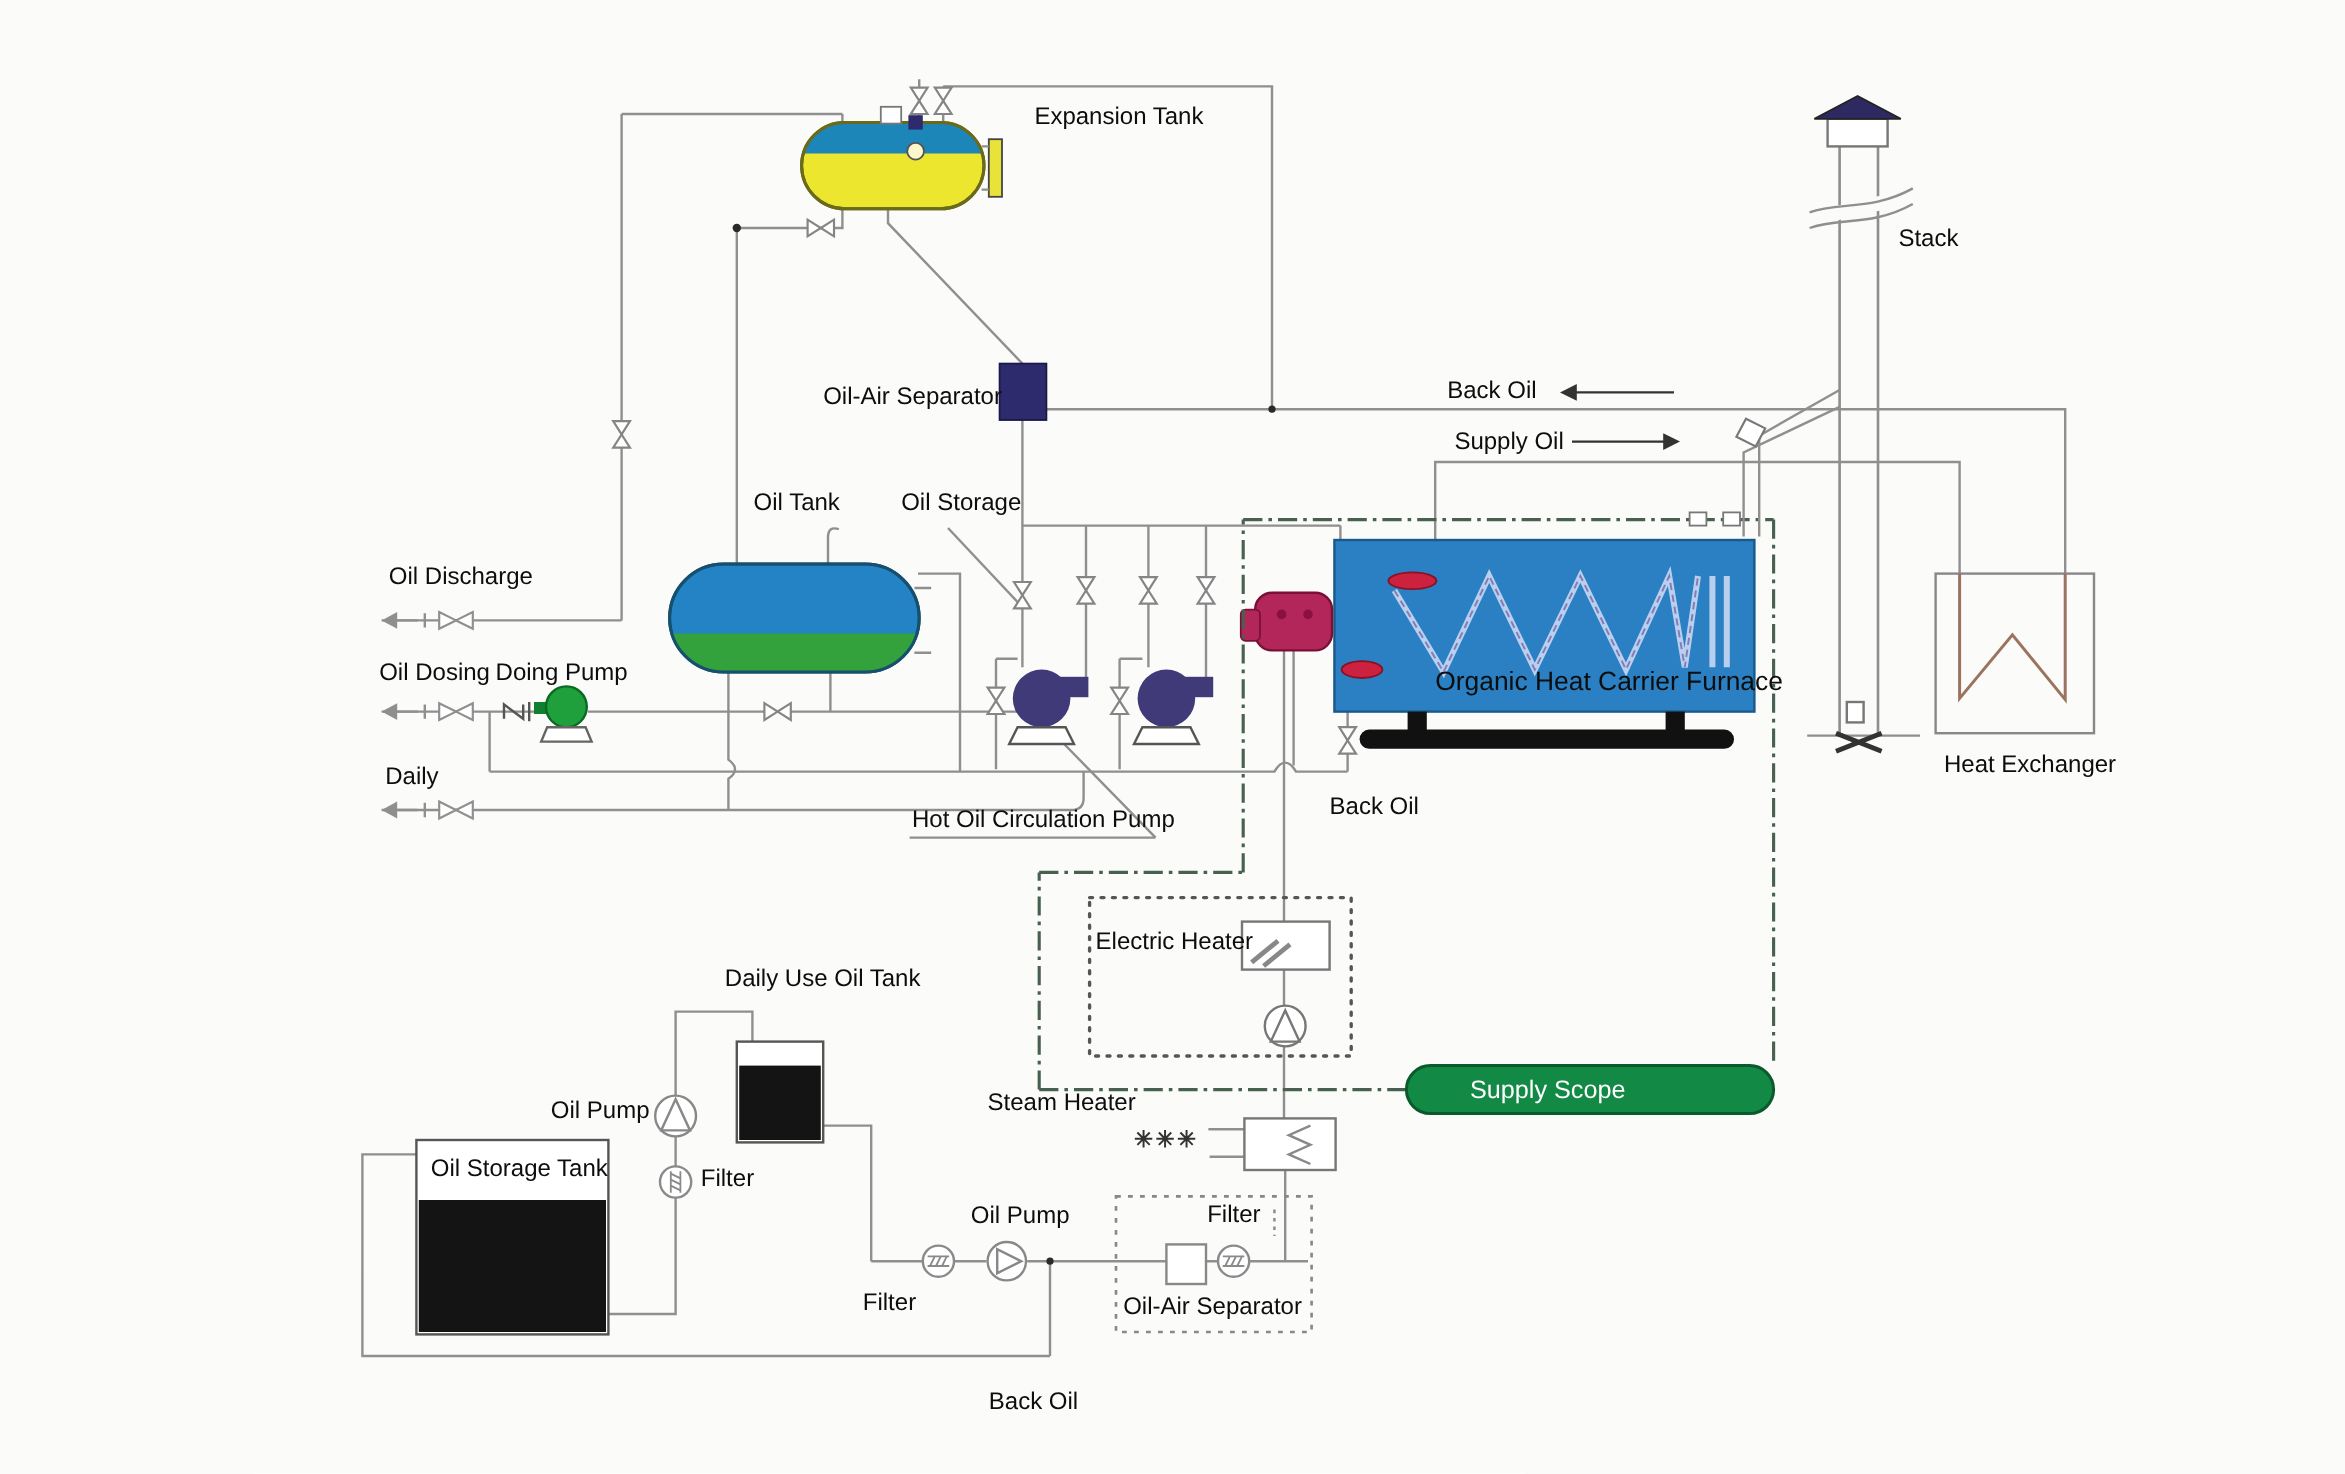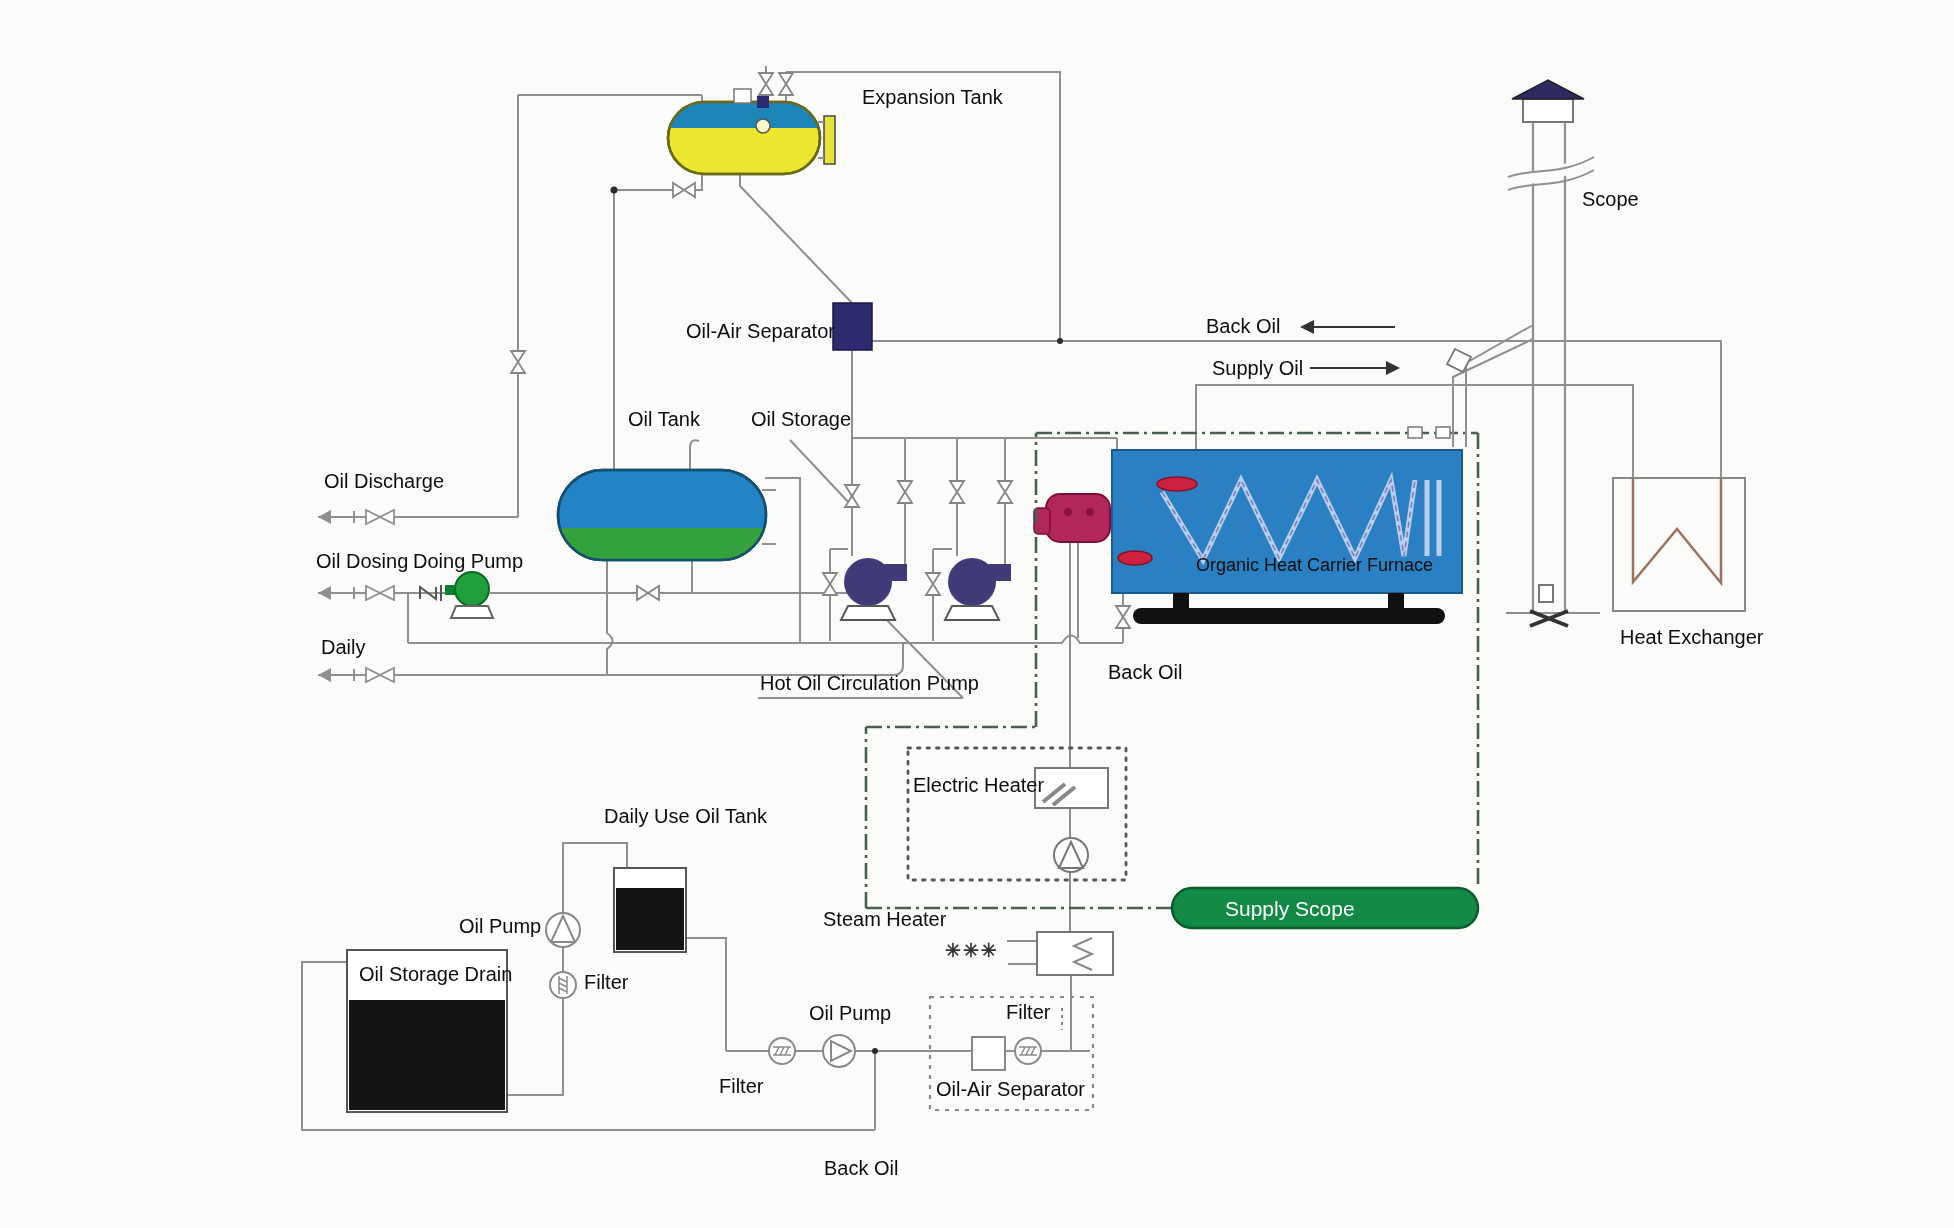--- a/index.html
+++ b/index.html
@@ -1,20 +1,20 @@
 <!DOCTYPE html>
 <html><head>
 <meta charset="utf-8">
 <style>
   html,body{margin:0;padding:0;background:#ffffff;}
   #canvas{position:relative;width:1954px;height:1228px;background:#fbfbf9;overflow:hidden;
           font-family:"Liberation Sans", sans-serif;}
   #piping{position:absolute;left:0;top:0;}
   .lbl{position:absolute;font-size:20px;color:#0d0d0d;white-space:nowrap;line-height:1.1;}
-  .lbl.big{font-size:18px;}
+  .lbl.big{font-size:22px;}
   .lbl.white{color:#ffffff;font-size:21px;margin-left:15px;}
   .lbl.marks{font-size:19px;font-weight:bold;color:#333;letter-spacing:2px;}
 </style>
 </head>
 <body>
 
 <div id="canvas">
 
 <svg id="piping" width="1954" height="1228" viewBox="0 0 1954 1228">
   <defs>
@@ -244,40 +244,40 @@
     <polygon points="1300,327 1314,320 1314,334" fill="#333"></polygon>
   </g>
   <g>
     <path d="M1310,368 H1388" stroke="#333" stroke-width="2"></path>
     <polygon points="1400,368 1386,361 1386,375" fill="#333"></polygon>
   </g>
 </svg>
 
 <div class="lbl" style="left:862px;top:86px">Expansion Tank</div>
 <div class="lbl" style="left:686px;top:320px">Oil-Air Separator</div>
-<div class="lbl" style="left:1582px;top:188px">Scope</div>
+<div class="lbl" style="left:1582px;top:188px">Stack</div>
 <div class="lbl" style="left:1206px;top:315px">Back Oil</div>
 <div class="lbl" style="left:1212px;top:357px">Supply Oil</div>
 <div class="lbl" style="left:628px;top:408px">Oil Tank</div>
 <div class="lbl" style="left:751px;top:408px">Oil Storage</div>
 <div class="lbl" style="left:324px;top:470px">Oil Discharge</div>
 <div class="lbl" style="left:316px;top:550px">Oil Dosing</div>
 <div class="lbl" style="left:413px;top:550px">Doing Pump</div>
 <div class="lbl" style="left:321px;top:636px">Daily</div>
 <div class="lbl" style="left:760px;top:672px">Hot Oil Circulation Pump</div>
 <div class="lbl big" style="left:1196px;top:556px">Organic Heat Carrier Furnace</div>
 <div class="lbl" style="left:1108px;top:661px">Back Oil</div>
 <div class="lbl" style="left:1620px;top:626px">Heat Exchanger</div>
 <div class="lbl" style="left:913px;top:774px">Electric Heater</div>
 <div class="lbl white" style="left:1210px;top:897px">Supply Scope</div>
 <div class="lbl" style="left:823px;top:908px">Steam Heater</div>
 <div class="lbl marks" style="left:945px;top:941px">✳✳✳</div>
 <div class="lbl" style="left:604px;top:805px">Daily Use Oil Tank</div>
 <div class="lbl" style="left:459px;top:915px">Oil Pump</div>
 <div class="lbl" style="left:584px;top:971px">Filter</div>
-<div class="lbl" style="left:359px;top:963px">Oil Storage Drain</div>
+<div class="lbl" style="left:359px;top:963px">Oil Storage Tank</div>
 <div class="lbl" style="left:809px;top:1002px">Oil Pump</div>
 <div class="lbl" style="left:719px;top:1075px">Filter</div>
 <div class="lbl" style="left:1006px;top:1001px">Filter</div>
 <div class="lbl" style="left:936px;top:1078px">Oil-Air Separator</div>
 <div class="lbl" style="left:824px;top:1157px">Back Oil</div>
 
 </div>
 
 </body></html>

